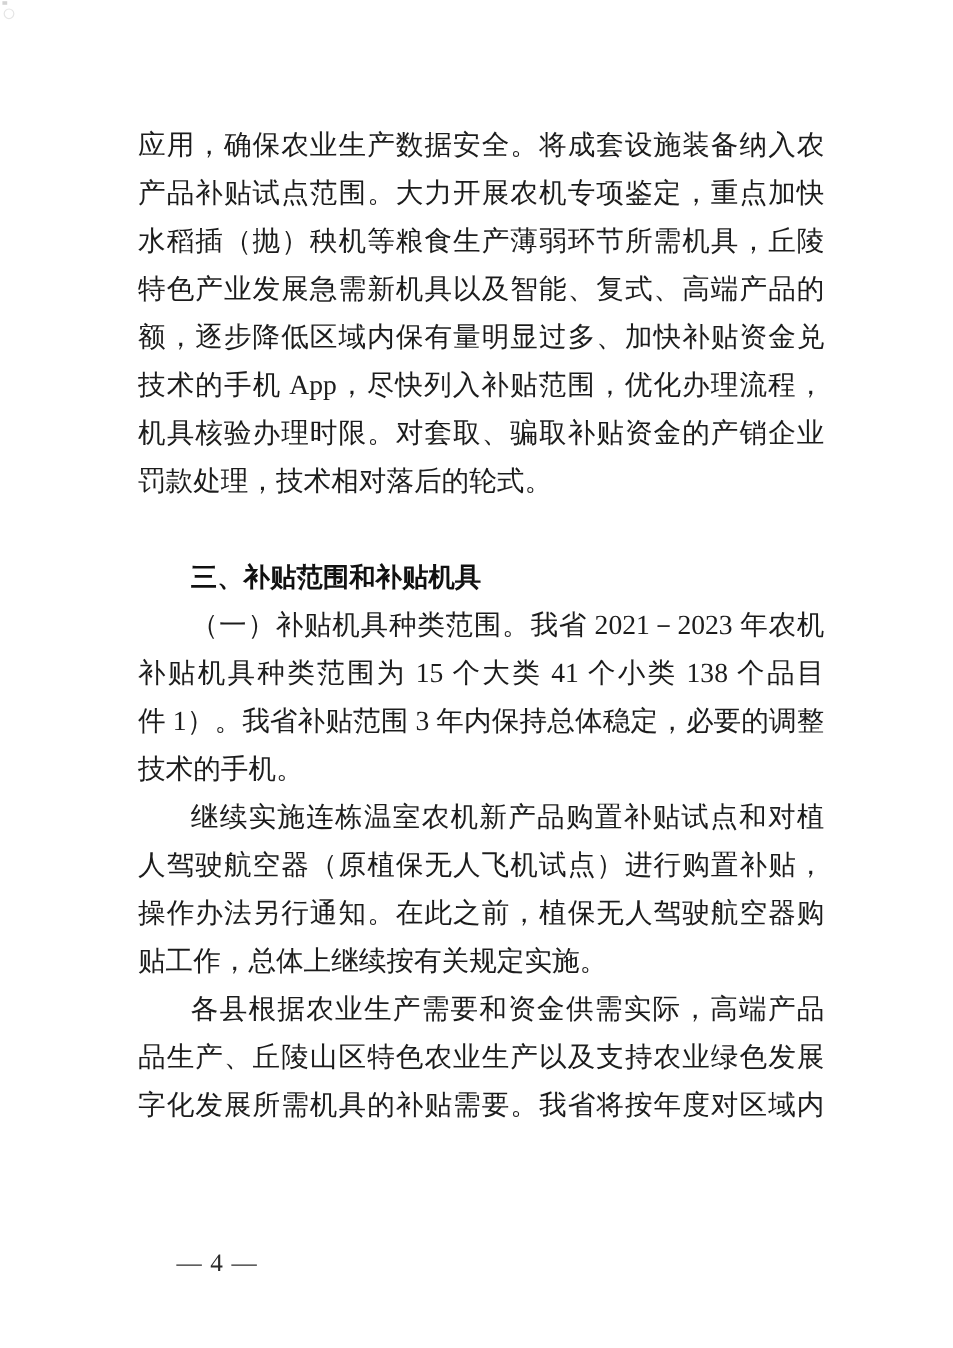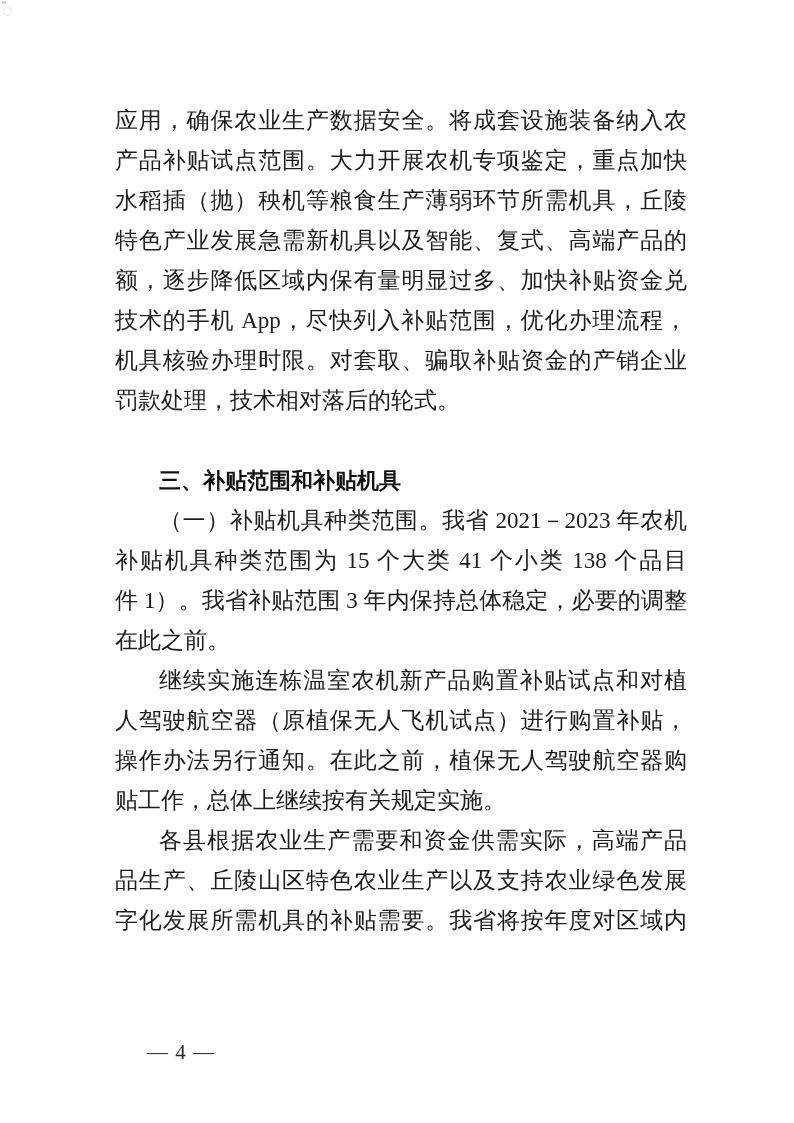--- a/index.html
+++ b/index.html
@@ -79,21 +79,21 @@
     <div class="line">额，逐步降低区域内保有量明显过多、加快补贴资金兑付</div>
     <div class="line">技术的手机 App，尽快列入补贴范围，优化办理流程，缩短</div>
     <div class="line">机具核验办理时限。对套取、骗取补贴资金的产销企业实行</div>
     <div class="line end">罚款处理，技术相对落后的轮式。</div>
 
     <div class="line heading indent">三、补贴范围和补贴机具</div>
 
     <div class="line indent"><span>（一）补贴机具种类范围。</span><span>我省 2021－2023 年农机购置</span></div>
     <div class="line">补贴机具种类范围为 15 个大类 41 个小类 138 个品目（见附</div>
     <div class="line">件 1）。我省补贴范围 3 年内保持总体稳定，必要的调整将按</div>
-    <div class="line end">在此之前。</div>
+    <div class="line end">技术的手机。</div>
 
     <div class="line indent">继续实施连栋温室农机新产品购置补贴试点和对植保无</div>
     <div class="line">人驾驶航空器（原植保无人飞机试点）进行购置补贴，具体</div>
     <div class="line">操作办法另行通知。在此之前，植保无人驾驶航空器购置补</div>
     <div class="line end">贴工作，总体上继续按有关规定实施。</div>
 
     <div class="line indent">各县根据农业生产需要和资金供需实际，高端产品的补贴</div>
     <div class="line">品生产、丘陵山区特色农业生产以及支持农业绿色发展和数</div>
     <div class="line">字化发展所需机具的补贴需要。我省将按年度对区域内保有</div>
 

